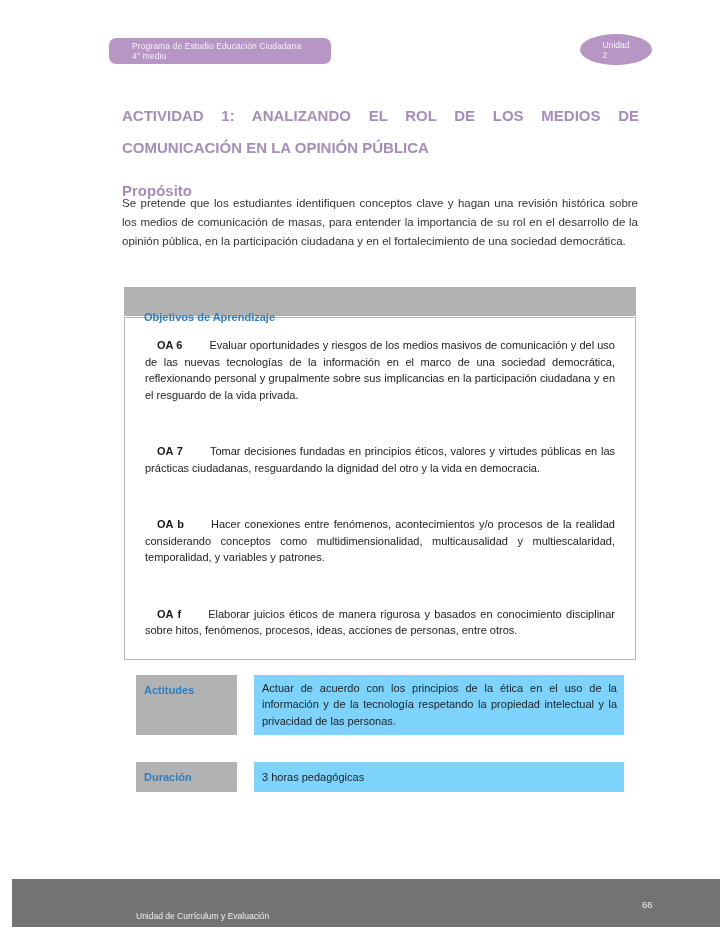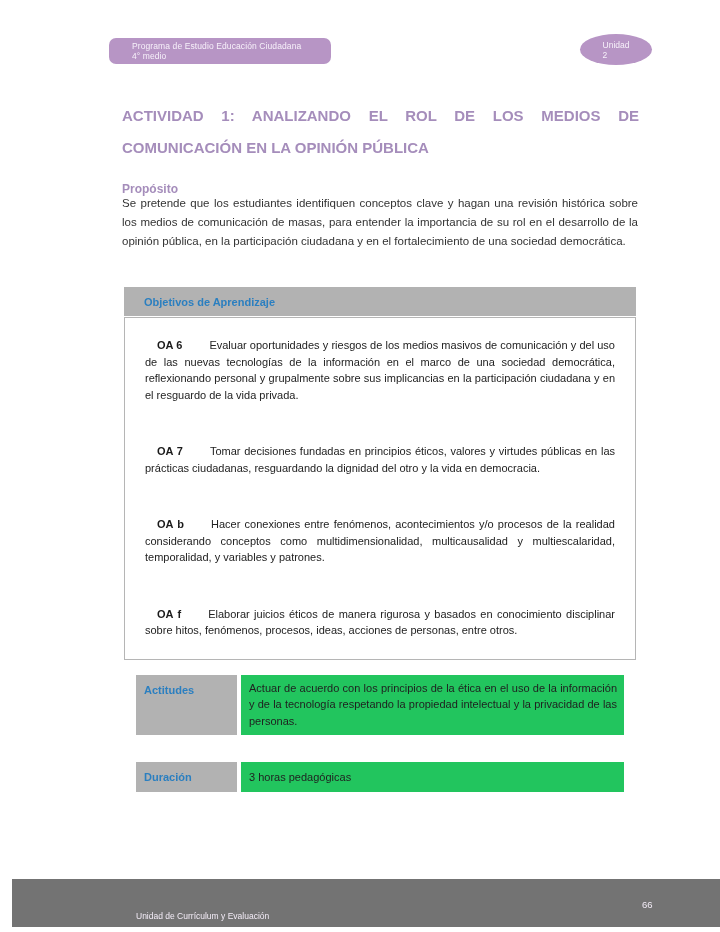--- a/index.html
+++ b/index.html
@@ -33,36 +33,36 @@
   
   .activity-title {
     position: absolute; left: 98px; top: 76px; width: 541px;
     color: #a58dbb; font-size: 15px; font-weight: bold;
     line-height: 32px; text-align: justify;
   }
 
   
   .purpose-heading {
     position: absolute; left: 98px; top: 158px;
-    color: #a58dbb; font-size: 12px; font-weight: bold;
+    color: #a58dbb; font-size: 15px; font-weight: bold;
   }
   .purpose-paragraph {
     position: absolute; left: 98px; top: 170px; width: 540px;
     font-size: 11.5px; line-height: 19px; text-align: justify;
     color: #333333;
   }
 
   
   .objectives-table {
     position: absolute; left: 100px; top: 263px; width: 536px;
     font-size: 11px;
   }
   .objectives-header {
     height: 29px; background: #b2b2b2;
-    display: flex; align-items: center;
+    display: flex; align-items: flex-start;
     padding-left: 8px;
     color: #2b7fc0; font-weight: bold; font-size: 11px;
   }
   .oa-cell {
     margin-top: 1px;
     background: #ffffff;
     border: 1px solid #b5b5b5;
     padding: 7px 8px 8px 8px;
     color: #222222;
   }
@@ -77,22 +77,22 @@
     display: flex;
     border-radius: 11px;
   }
   .kv-label {
     width: 101px; flex: 0 0 101px;
     background: #b2b2b2;
     color: #2b7fc0; font-weight: bold; font-size: 11px;
     padding: 9px 0 0 8px;
   }
   .kv-value {
-    flex: 1; margin-left: 4px;
-    background: #22c55e;
+    flex: 1; margin-left: 17px;
+    background: #7dd3fc;
     color: #1f1f1f;
     padding: 5px 7px 6px 8px;
     line-height: 16.5px; text-align: justify;
   }
   .kv-value.single { display: flex; align-items: center; padding-top: 0; padding-bottom: 0; min-height: 30px; }
 
   
   .footer-bar {
     position: absolute; left: 0; top: 867px;
     width: 720px; height: 48px;

